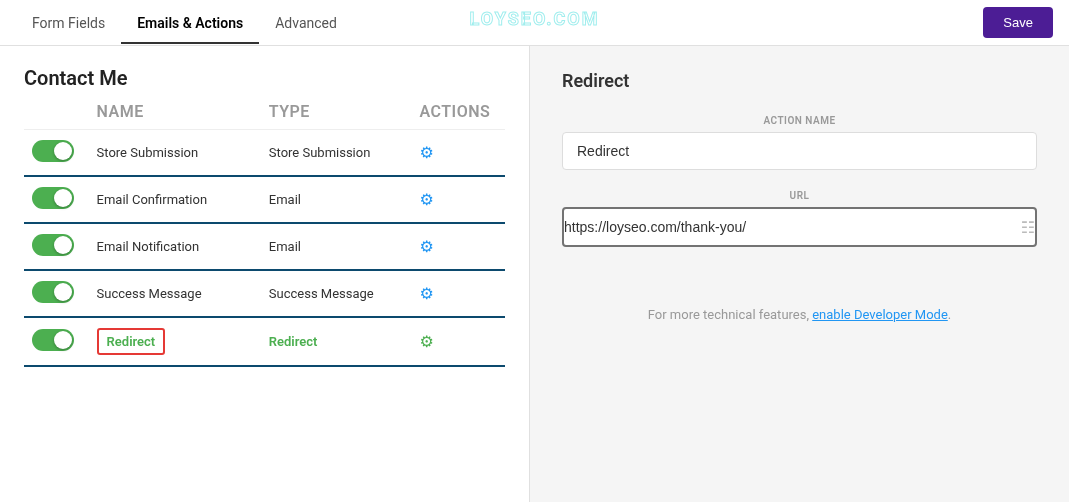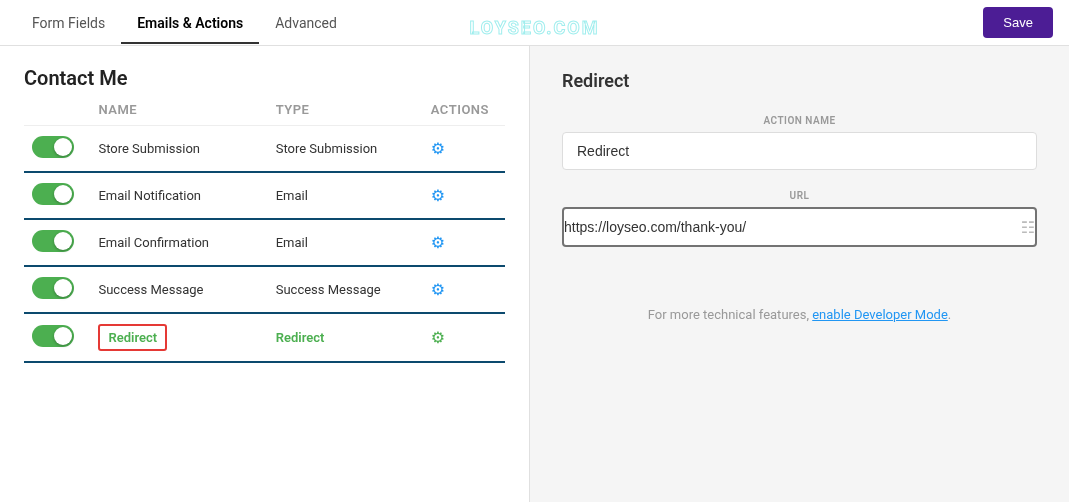--- a/index.html
+++ b/index.html
@@ -41,21 +41,21 @@
       position: absolute;
       bottom: -1px;
       left: 0; right: 0;
       height: 2px;
       background: #333;
     }
     .tab-watermark {
       position: absolute;
       left: 50%;
       transform: translateX(-50%);
-      top: 17px;
+      top: 8px;
       font-size: 18px;
       font-weight: bold;
       letter-spacing: 2px;
       color: transparent;
       -webkit-text-stroke: 1px #4dd;
       opacity: 0.5;
       pointer-events: none;
     }
     .tab-save-btn {
       margin-left: auto;
@@ -91,21 +91,21 @@
     }
 
     
     .actions-table {
       width: 100%;
       border-collapse: collapse;
     }
     .actions-table th {
       text-align: left;
       color: #999;
-      font-size: 13px;
+      font-size: 16px;
       font-weight: 600;
       letter-spacing: 0.5px;
       padding: 8px 8px;
       border-bottom: 1px solid #eee;
     }
     .actions-table td {
       padding: 10px 8px;
       vertical-align: middle;
       border-bottom: 2px solid #0c4a6e;
     }
@@ -277,31 +277,31 @@
             <td class="col-name"><span class="row-name">Store Submission</span></td>
             <td class="col-type"><span class="row-type">Store Submission</span></td>
             <td class="col-actions"><span class="gear-icon">⚙</span></td>
           </tr>
           <tr>
             <td class="col-toggle">
       <label class="toggle">
         
         <span class="toggle-slider"></span>
       </label></td>
-            <td class="col-name"><span class="row-name">Email Notification</span></td>
+            <td class="col-name"><span class="row-name">Email Confirmation</span></td>
             <td class="col-type"><span class="row-type">Email</span></td>
             <td class="col-actions"><span class="gear-icon">⚙</span></td>
           </tr>
           <tr>
             <td class="col-toggle">
       <label class="toggle">
         
         <span class="toggle-slider"></span>
       </label></td>
-            <td class="col-name"><span class="row-name">Email Confirmation</span></td>
+            <td class="col-name"><span class="row-name">Email Notification</span></td>
             <td class="col-type"><span class="row-type">Email</span></td>
             <td class="col-actions"><span class="gear-icon">⚙</span></td>
           </tr>
           <tr>
             <td class="col-toggle">
       <label class="toggle">
         
         <span class="toggle-slider"></span>
       </label></td>
             <td class="col-name"><span class="row-name">Success Message</span></td>

